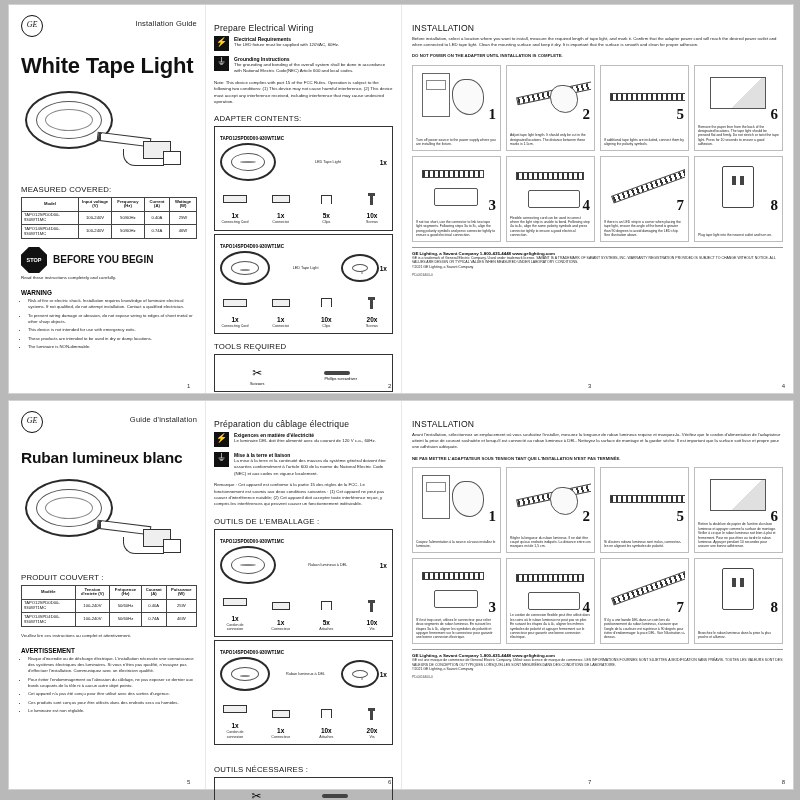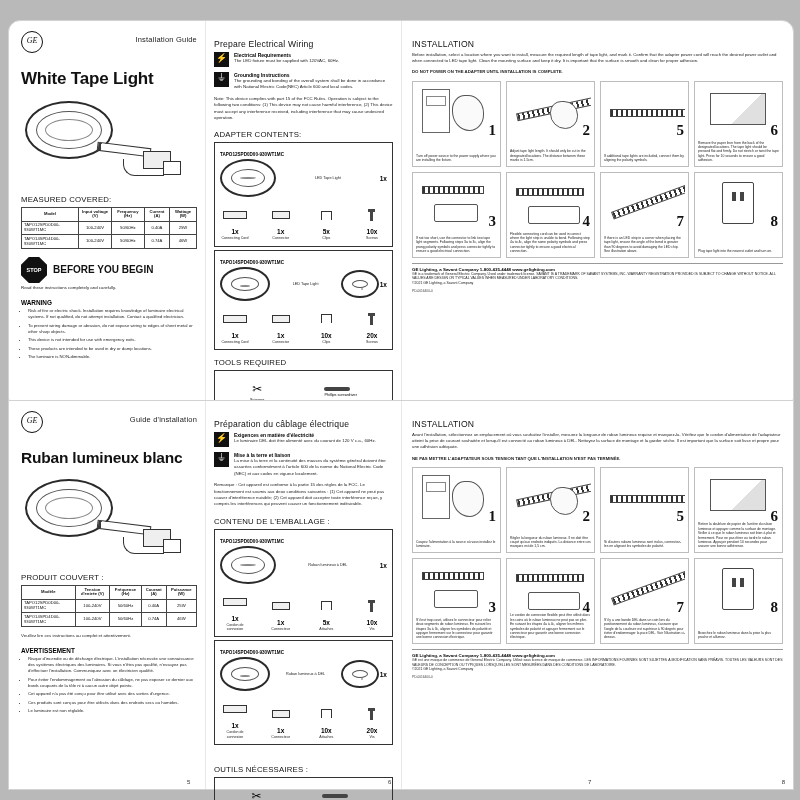--- a/index.html
+++ b/index.html
@@ -1,29 +1,29 @@
 <!DOCTYPE html>
 <html><head>
 <meta charset="utf-8">
 <style>
   html,body{margin:0;padding:0;background:#b9b9b9;}
   body{font-family:"Liberation Sans",sans-serif;}
   .page{width:800px;height:800px;background:#b9b9b9;position:relative;overflow:hidden;}
   .sheet{position:absolute;left:8px;width:784px;height:388px;background:#ffffff;border:1px solid #d2d2d2;}
-  .sheet.top{top:20px;border-radius:12px;}
+  .sheet.top{top:4px;}
   .sheet.bottom{top:400px;}
   .col{position:absolute;top:0;height:100%;box-sizing:border-box;}
   .c1{left:0;width:196px;padding:10px 8px 0 12px;}
   .c2{left:196px;width:196px;padding:10px 8px 0 8px;border-left:1px solid #e8e8e8;}
   .c3{left:392px;width:392px;padding:10px 10px 0 10px;border-left:1px solid #e8e8e8;}
   .ge{width:20px;height:20px;border-radius:50%;border:1.4px solid #111;position:relative;}
   .ge:before{content:"GE";position:absolute;left:0;right:0;top:4px;text-align:center;font-size:8px;font-family:"Liberation Serif",serif;font-style:italic;color:#111;}
   .tophead{display:flex;align-items:flex-start;gap:6px;}
   .guide{font-size:7.5px;color:#222;margin-left:auto;margin-top:4px;letter-spacing:.2px;}
-  h1.title{font-size:17px;font-weight:bold;margin:16px 0 10px 0;color:#111;letter-spacing:-.2px;}
+  h1.title{font-size:22px;font-weight:bold;margin:16px 0 10px 0;color:#111;letter-spacing:-.2px;}
   h1.title.fr{font-size:15.5px;}
   .prodimg{width:172px;height:86px;position:relative;margin:4px 0 10px 2px;}
   .coil{position:absolute;left:2px;top:2px;width:84px;height:54px;border:2px solid #2a2a2a;border-radius:50%;}
   .coil:after{content:"";position:absolute;left:9px;top:8px;right:9px;bottom:8px;border:1.4px solid #555;border-radius:50%;}
   .coil:before{content:"";position:absolute;left:18px;top:16px;right:18px;bottom:16px;border:1px solid #888;border-radius:50%;background:#fff;}
   .strip{position:absolute;left:74px;top:46px;width:52px;height:7px;background:linear-gradient(90deg,#3a3a3a 0 3px,#fff 3px 6px);border:1px solid #333;transform:rotate(7deg);}
   .plug{position:absolute;left:120px;top:52px;width:26px;height:16px;border:1.4px solid #333;background:#efefef;}
   .cord{position:absolute;left:100px;top:60px;width:40px;height:16px;border-bottom:1.4px solid #333;border-left:1.4px solid #333;border-radius:0 0 0 12px;}
   .wallplug{position:absolute;left:140px;top:62px;width:16px;height:12px;border:1.4px solid #333;background:#fff;}
   h2.sec{font-size:7.8px;font-weight:normal;margin:8px 0 3px 0;color:#111;letter-spacing:.2px;}
@@ -421,21 +421,21 @@
       <div class="elecbox">
         <div class="sqicon gnd"></div>
         <div>
           <div style="font-size:5px;font-weight:bold;">Mise à la terre et liaison</div>
           <div class="small">La mise à la terre et la continuité des masses du système général doivent être assurées conformément à l'article 600 de la norme du National Electric Code (NEC) et aux codes en vigueur localement.</div>
         </div>
       </div>
 
       <div class="small">Remarque : Cet appareil est conforme à la partie 15 des règles de la FCC. Le fonctionnement est soumis aux deux conditions suivantes : (1) Cet appareil ne peut pas causer d'interférence nuisible; (2) Cet appareil doit accepter toute interférence reçue, y compris les interférences qui peuvent causer un fonctionnement indésirable.</div>
 
-      <h2 class="sec" style="margin-top:9px;">CONTENU DE L'EMBALLAGE :</h2>
+      <h2 class="sec" style="margin-top:9px;">OUTILS DE L'EMBALLAGE :</h2>
 
       <div class="boxed">
         <div class="pkgline">TAPO12SPD0D00-930WT1MC</div>
         <div class="bigitem">
           <div class="coil" style="position:relative;width:52px;height:34px;left:0;top:0;"></div>
           <div class="cap">Ruban lumineux à DEL</div>
           <div class="qty">1x</div>
         </div>
         <div class="partsrow">
           <div class="part">

